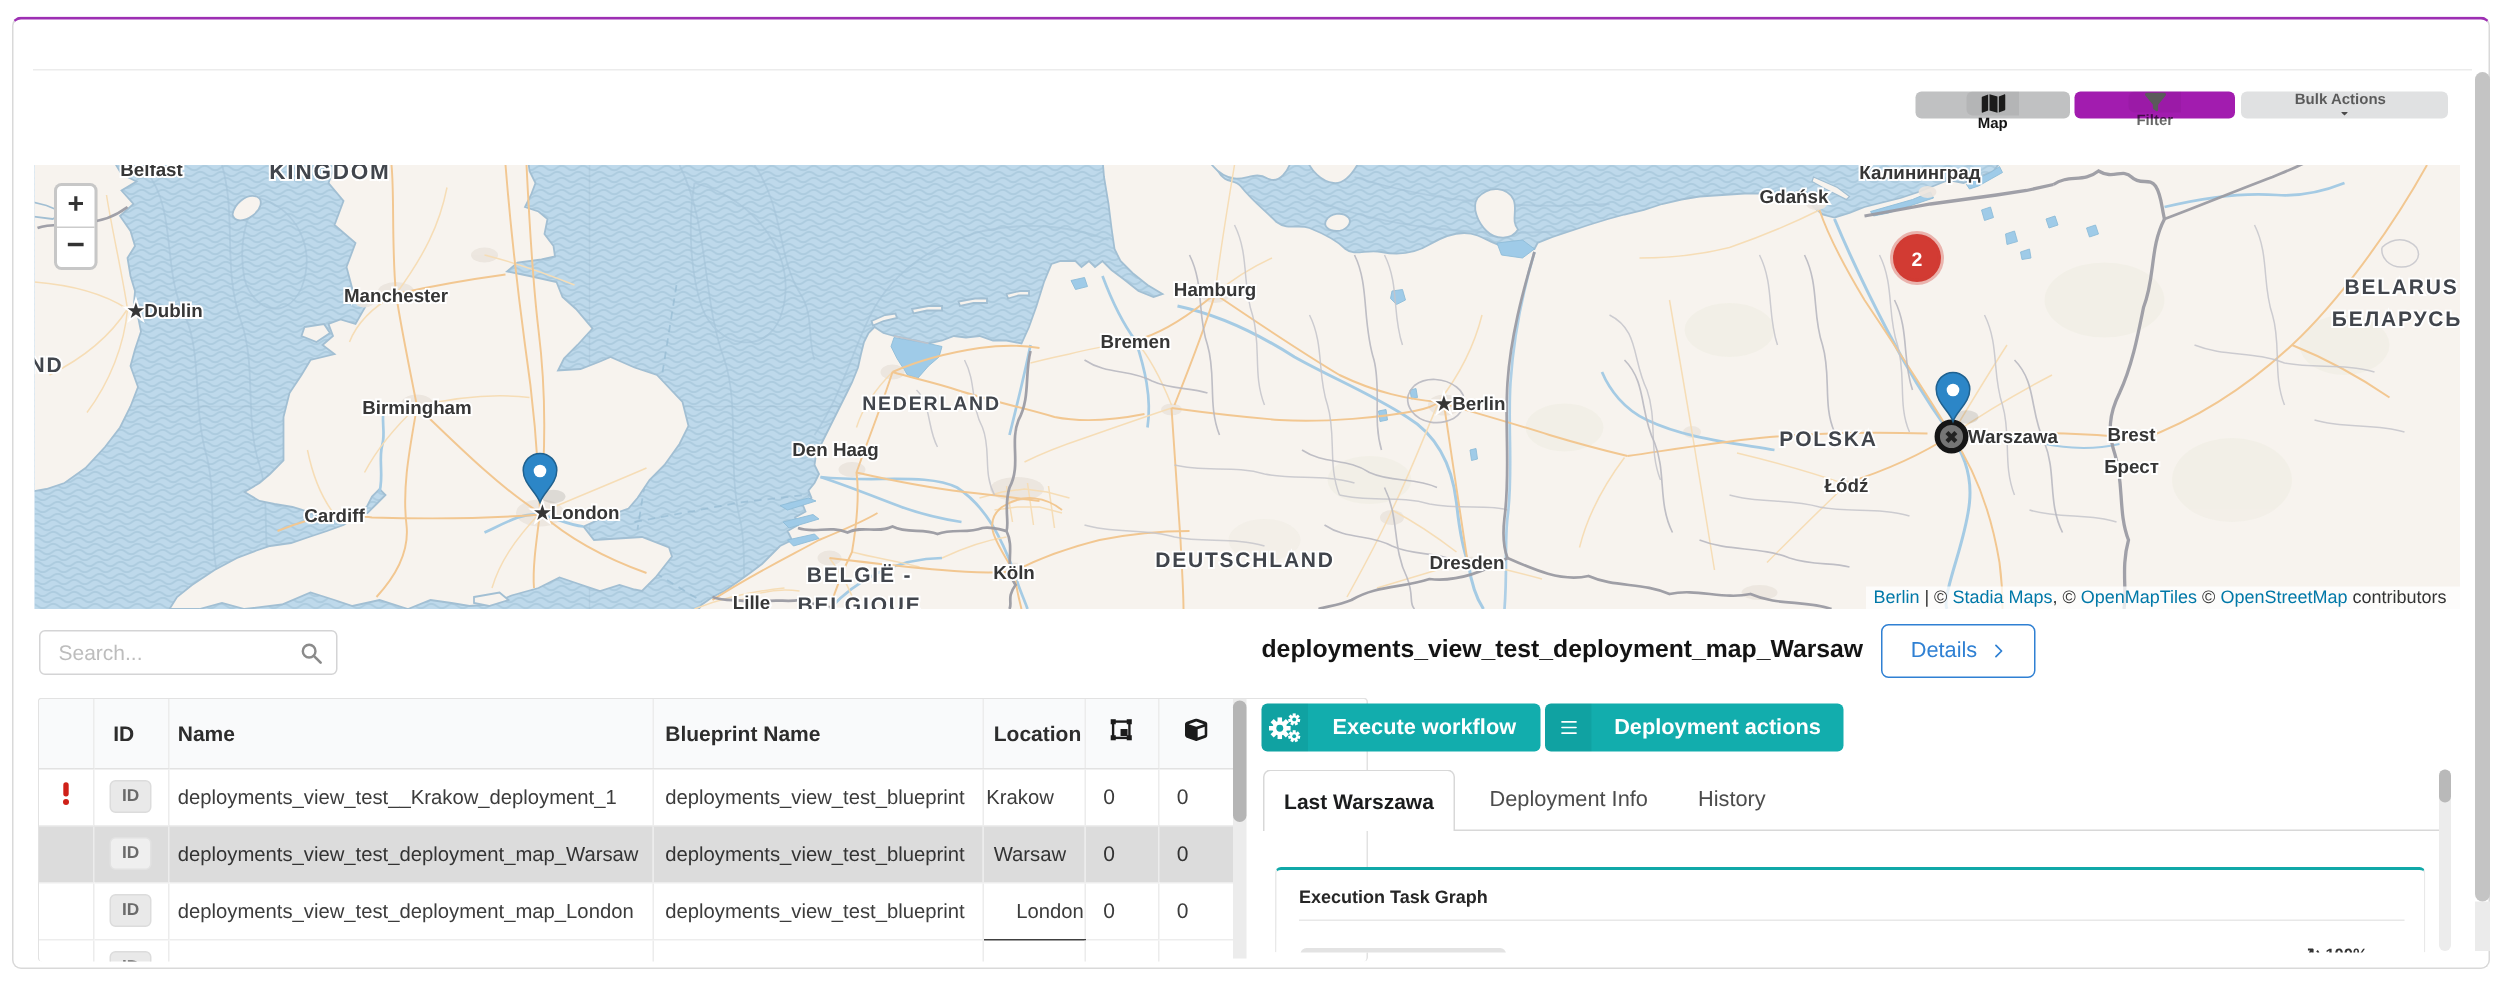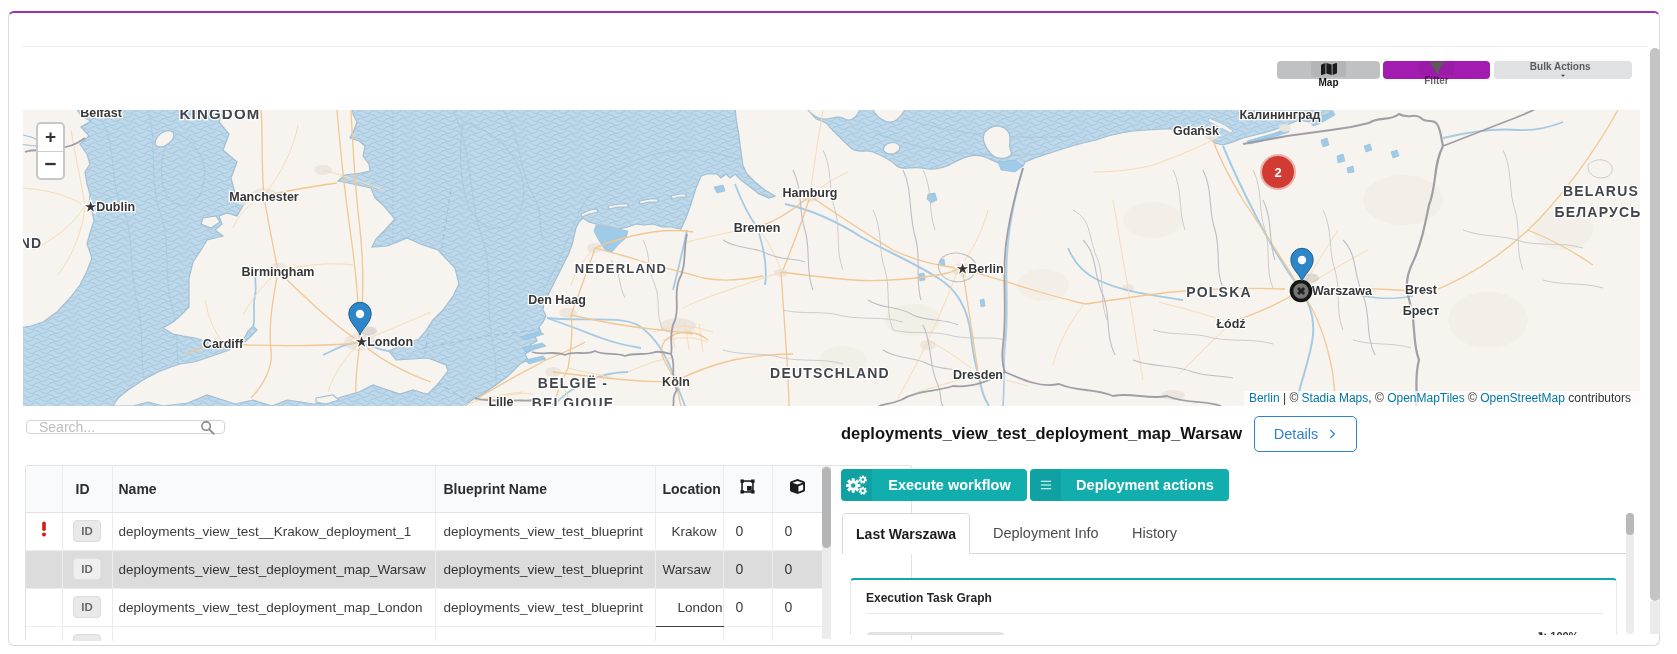--- a/index.html
+++ b/index.html
@@ -370,21 +370,21 @@
 <div style="position:absolute;left:13px;top:12px;width:29px;height:58px;background:#fff;border:2px solid rgba(0,0,0,0.22);border-radius:5px;box-sizing:border-box;">
   <div style="height:27px;text-align:center;line-height:26px;font-size:19px;font-weight:bold;color:#333;border-bottom:1px solid #ccc;">+</div>
   <div style="height:26px;text-align:center;line-height:24px;font-size:21px;font-weight:bold;color:#333;">−</div>
 </div>
 
 <div style="position:absolute;right:0;bottom:0;height:15px;background:rgba(255,255,255,0.75);font-size:12px;line-height:15px;padding:0 9px 0 5px;color:#333;">
   <span style="color:#0078a8;">Berlin</span> | © <span style="color:#0078a8;">Stadia Maps</span>, © <span style="color:#0078a8;">OpenMapTiles</span> © <span style="color:#0078a8;">OpenStreetMap</span> contributors
 </div>
 </div>
 
-<div class="abs" style="left:26px;top:420px;width:199px;height:14px;box-sizing:border-box;border:1px solid #d4d4d5;border-radius:4px;display:flex;align-items:center;">
+<div class="abs" style="left:26px;top:420px;width:199px;height:30px;box-sizing:border-box;border:1px solid #d4d4d5;border-radius:4px;display:flex;align-items:center;">
   <span style="color:#bdbdbd;font-size:14px;padding-left:12px;flex:1;">Search...</span>
   <svg width="15" height="15" viewBox="0 0 512 512" style="margin-right:9px;">
       <path fill="none" stroke="#8b8b8b" stroke-width="55" d="M208 64a144 144 0 1 1 0 288 144 144 0 1 1 0-288z"></path>
       <line x1="320" y1="320" x2="470" y2="470" stroke="#8b8b8b" stroke-width="60" stroke-linecap="round"></line>
     </svg>
 </div>
 
 <div class="abs" style="left:25px;top:465px;width:887px;height:176px;box-sizing:border-box;border:1px solid #e2e2e2;border-bottom:none;border-radius:3px;overflow:hidden;background:#fff;">
   <table style="border-collapse:collapse;width:797px;table-layout:fixed;">
     <colgroup>
@@ -422,21 +422,21 @@
       </th>
     </tr>
     <tr style="height:38px;">
       <td style="border-bottom:1px solid #ededed;text-align:center;"><svg width="8" height="16" viewBox="0 0 8 16">
               <rect x="2.2" y="0.5" width="3.6" height="9.5" rx="1.8" fill="#cf2018"></rect>
               <circle cx="4" cy="13.6" r="2" fill="#cf2018"></circle>
             </svg></td>
       <td style="border-bottom:1px solid #ededed;border-left:1px solid #ececec;text-align:center;"><span style="display:inline-block;background:#e9e9e9;border:1px solid #dcdcdc;border-radius:4px;font-weight:bold;font-size:11.5px;color:#6a6a6a;padding:4px 7px;">ID</span></td>
       <td style="border-bottom:1px solid #ededed;border-left:1px solid #ececec;padding-left:6px;font-size:13.5px;color:#3c3c3c;margin-top:28px;">deployments_view_test__Krakow_deployment_1</td>
       <td style="border-bottom:1px solid #ededed;border-left:1px solid #ececec;padding-left:8px;font-size:13.5px;color:#3c3c3c;">deployments_view_test_blueprint</td>
-      <td style="border-bottom:1px solid #ededed;border-left:1px solid #ececec;padding-left:16px;font-size:13.5px;color:#3c3c3c;">Krakow</td>
+      <td style="border-bottom:1px solid #ededed;border-left:1px solid #ececec;padding-left:2px;font-size:13.5px;color:#3c3c3c;">Krakow</td>
       <td style="border-bottom:1px solid #ededed;border-left:1px solid #ececec;padding-left:12px;font-size:14px;color:#3c3c3c;">0</td>
       <td style="border-bottom:1px solid #ededed;border-left:1px solid #ececec;padding-left:12px;font-size:14px;color:#3c3c3c;">0</td>
     </tr>
     <tr style="height:38px;background:#dcdcdc;">
       <td style="border-bottom:1px solid #ededed;"></td>
       <td style="border-bottom:1px solid #ededed;border-left:1px solid #ececec;text-align:center;"><span style="display:inline-block;background:#efefef;border:1px solid #e2e2e2;border-radius:4px;font-weight:bold;font-size:11.5px;color:#6a6a6a;padding:4px 7px;">ID</span></td>
       <td style="border-bottom:1px solid #ededed;border-left:1px solid #ececec;padding-left:6px;font-size:13.5px;color:#333;">deployments_view_test_deployment_map_Warsaw</td>
       <td style="border-bottom:1px solid #ededed;border-left:1px solid #ececec;padding-left:8px;font-size:13.5px;color:#333;">deployments_view_test_blueprint</td>
       <td style="border-bottom:1px solid #ededed;border-left:1px solid #ececec;padding-left:7px;font-size:13.5px;color:#333;">Warsaw</td>
       <td style="border-bottom:1px solid #ededed;border-left:1px solid #ececec;padding-left:12px;font-size:14px;color:#333;">0</td>

